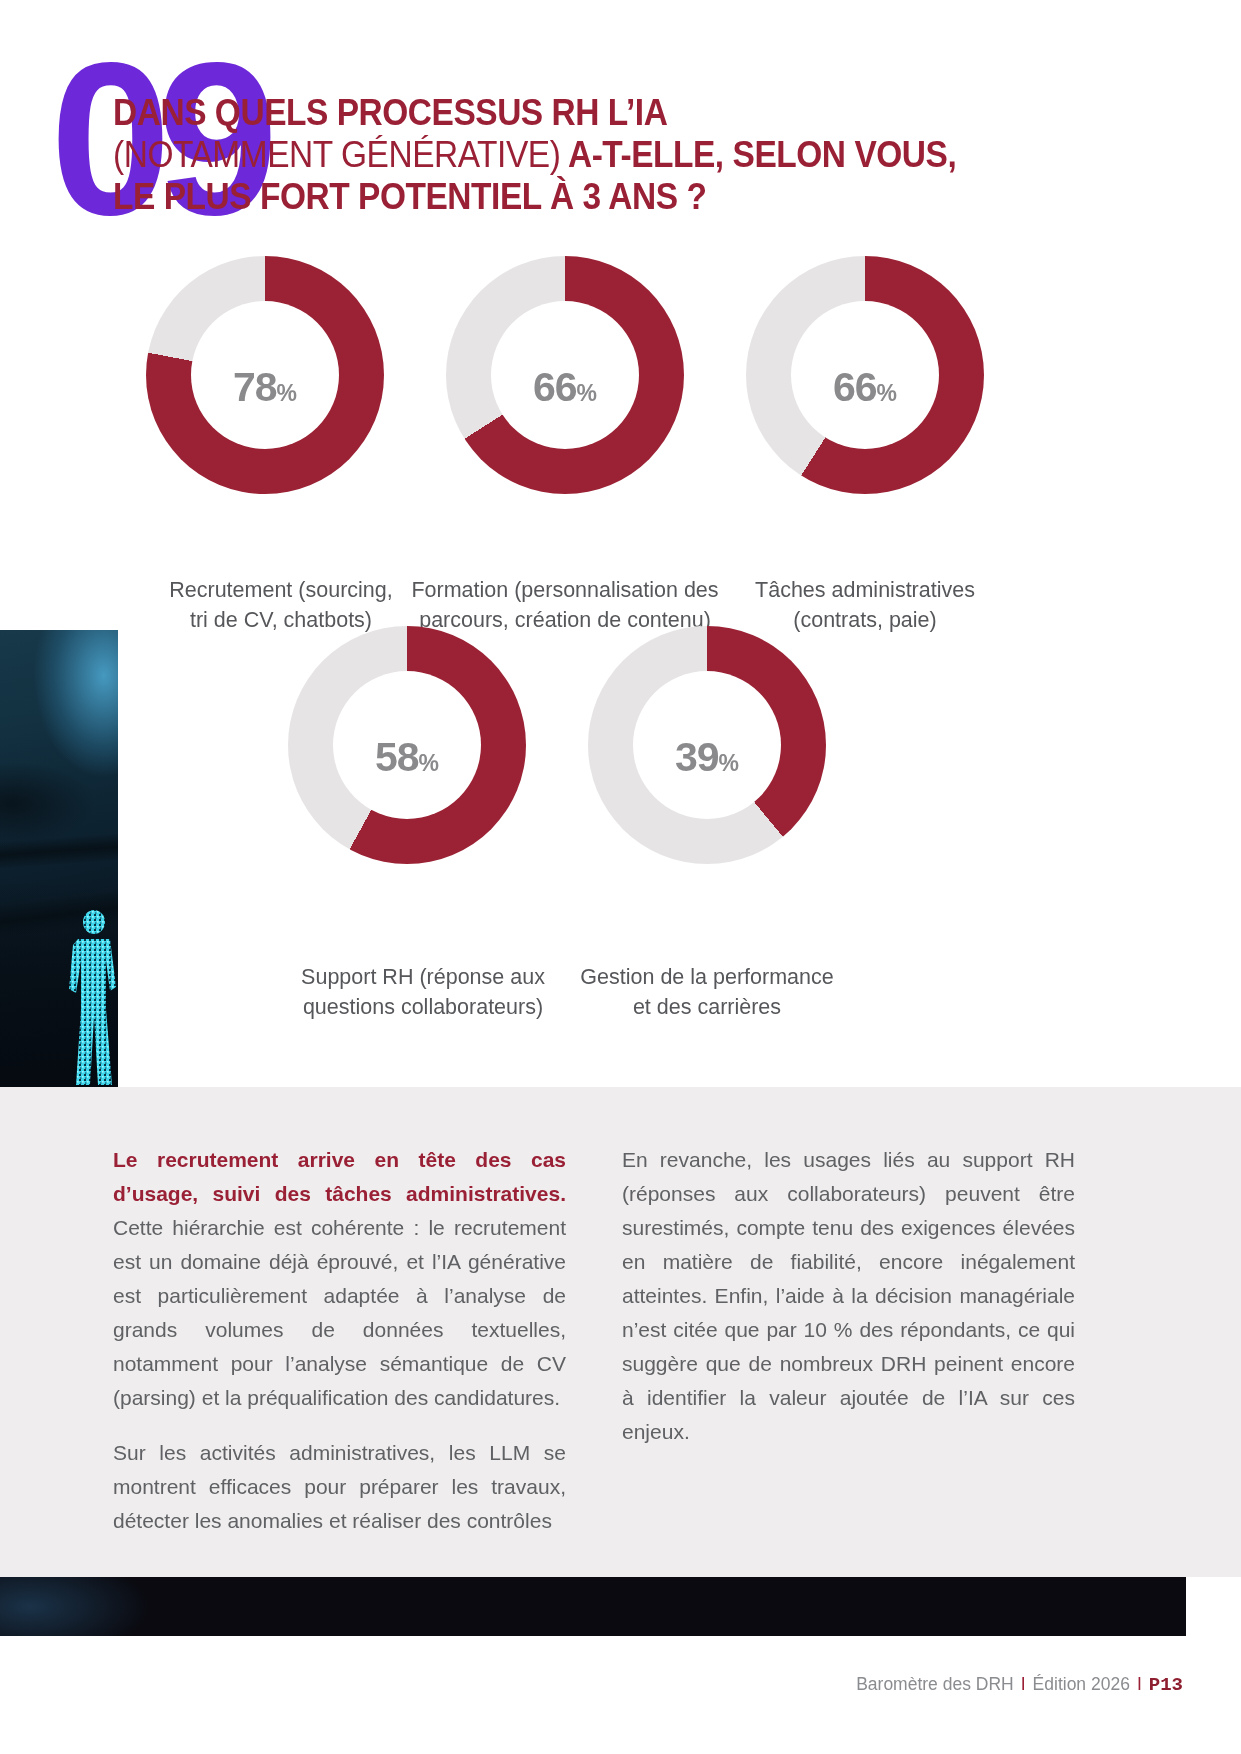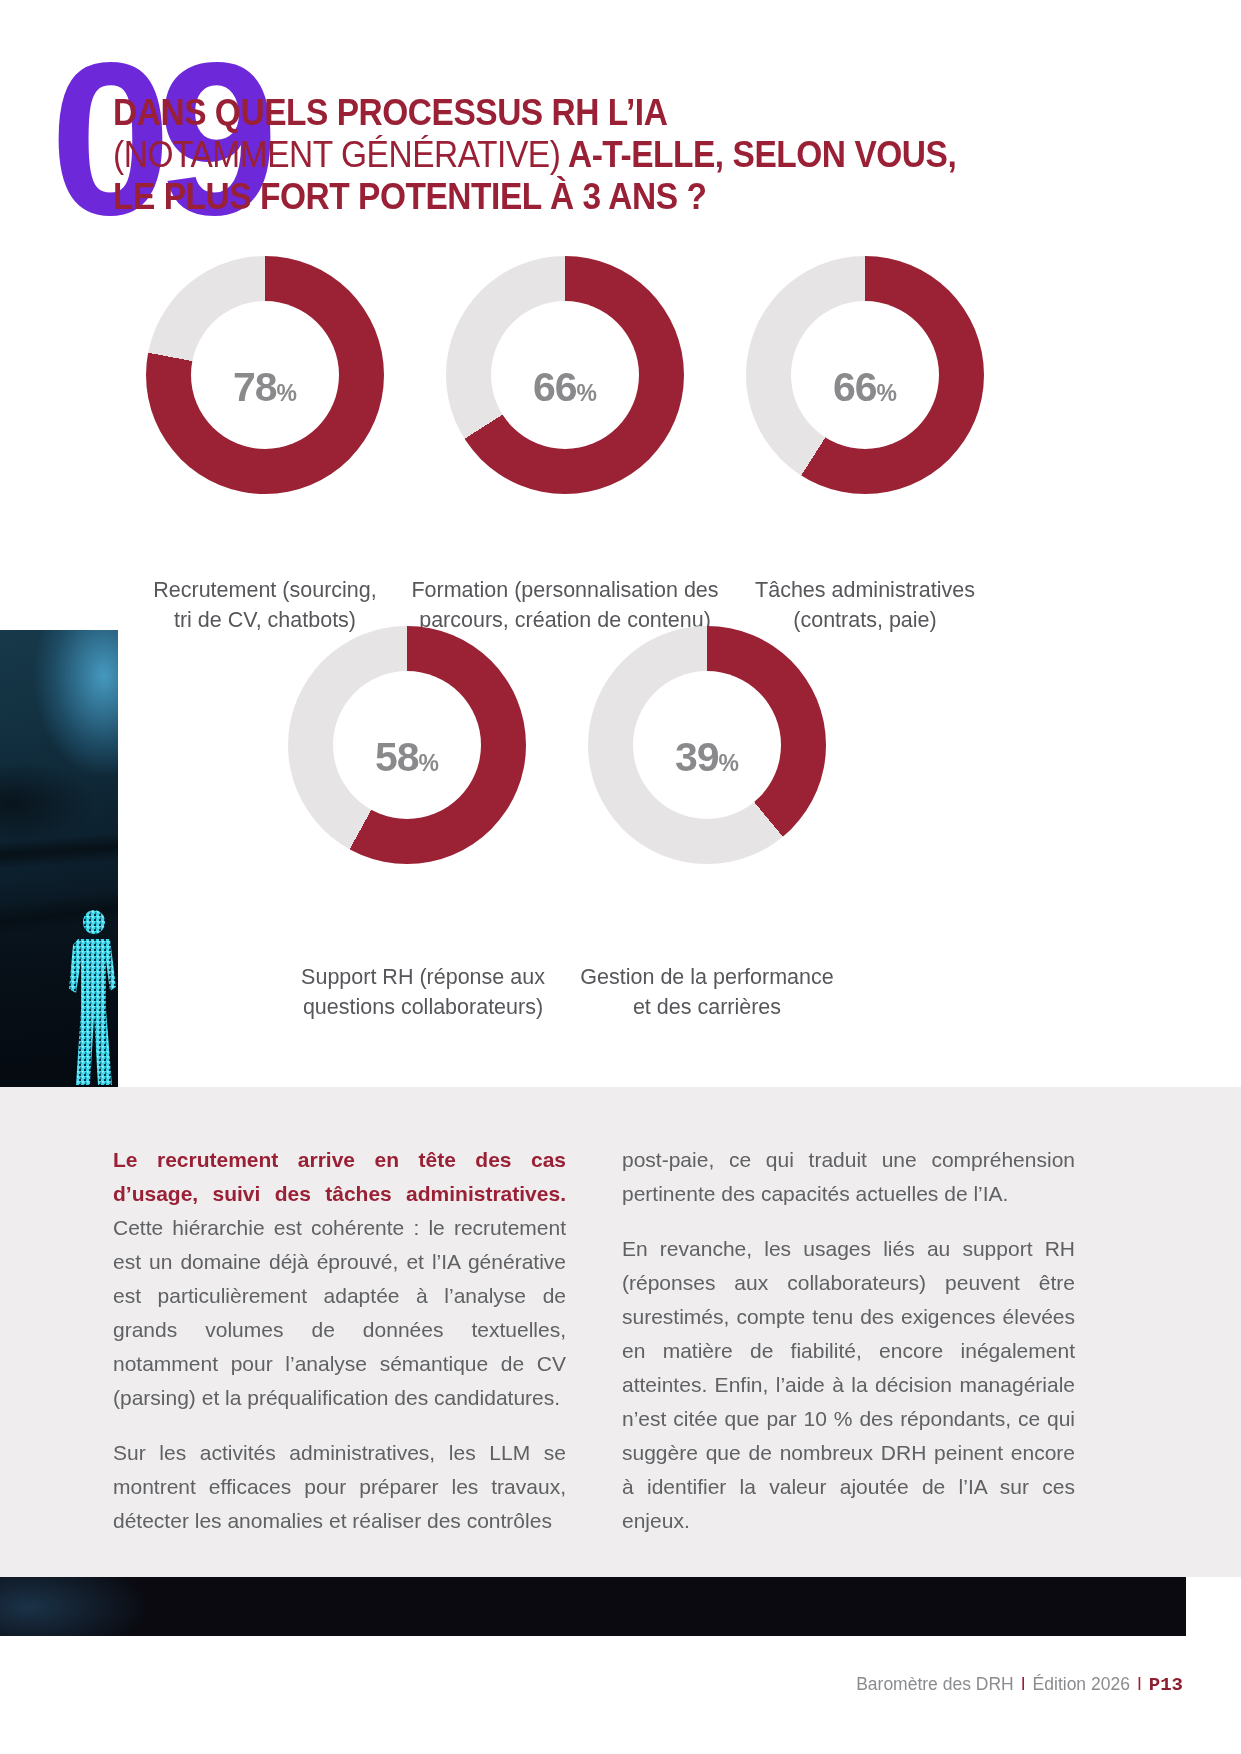--- a/index.html
+++ b/index.html
@@ -110,21 +110,21 @@
   <div class="hole">
     <span class="pct"><span>66</span><span class="pct-sign">%</span></span>
   </div>
 </div>
 <div class="donut" style="left: 746px; top: 256px; background: conic-gradient(rgb(155, 33, 52) 0deg, rgb(155, 33, 52) 59%, rgb(230, 228, 228) 59%, rgb(230, 228, 228) 100%);">
   <div class="hole">
     <span class="pct"><span>66</span><span class="pct-sign">%</span></span>
   </div>
 </div>
 
-<div class="donut-label" style="left:100px; top:575px;">
+<div class="donut-label" style="left:116px; top:575px;">
   <span>Recrutement (sourcing,</span><br>
   <span>tri de CV, chatbots)</span>
 </div>
 <div class="donut-label" style="left:400px; top:575px;">
   <span>Formation (personnalisation des</span><br>
   <span>parcours, création de contenu)</span>
 </div>
 <div class="donut-label" style="left:700px; top:575px;">
   <span>Tâches administratives</span><br>
   <span>(contrats, paie)</span>
@@ -168,21 +168,20 @@
     </g>
   </svg>
 </div>
 
 <div class="analysis-panel">
   <div class="col col-left">
     <p><strong class="lead">Le recrutement arrive en tête des cas d’usage, suivi des tâches administratives.</strong><span> Cette hiérarchie est cohérente : le recrutement est un domaine déjà éprouvé, et l’IA générative est particulièrement adaptée à l’analyse de grands volumes de données textuelles, notamment pour l’analyse sémantique de CV (parsing) et la préqualification des candidatures.</span></p>
     <p>Sur les activités administratives, les LLM se montrent efficaces pour préparer les travaux, détecter les anomalies et réaliser des contrôles</p>
   </div>
   <div class="col col-right">
-    <p>post-paie, ce qui traduit une compréhension pertinente des capacités actuelles de l’IA.</p>
     <p>En revanche, les usages liés au support RH (réponses aux collaborateurs) peuvent être surestimés, compte tenu des exigences élevées en matière de fiabilité, encore inégalement atteintes. Enfin, l’aide à la décision managériale n’est citée que par 10 % des répondants, ce qui suggère que de nombreux DRH peinent encore à identifier la valeur ajoutée de l’IA sur ces enjeux.</p>
   </div>
 </div>
 
 <div class="bottom-bar"></div>
 
 <div class="footer">
   <span>Baromètre des DRH</span><span class="sep">I</span><span>Édition 2026</span><span class="sep">I</span><span class="page-num">P13</span>
 </div>
 

